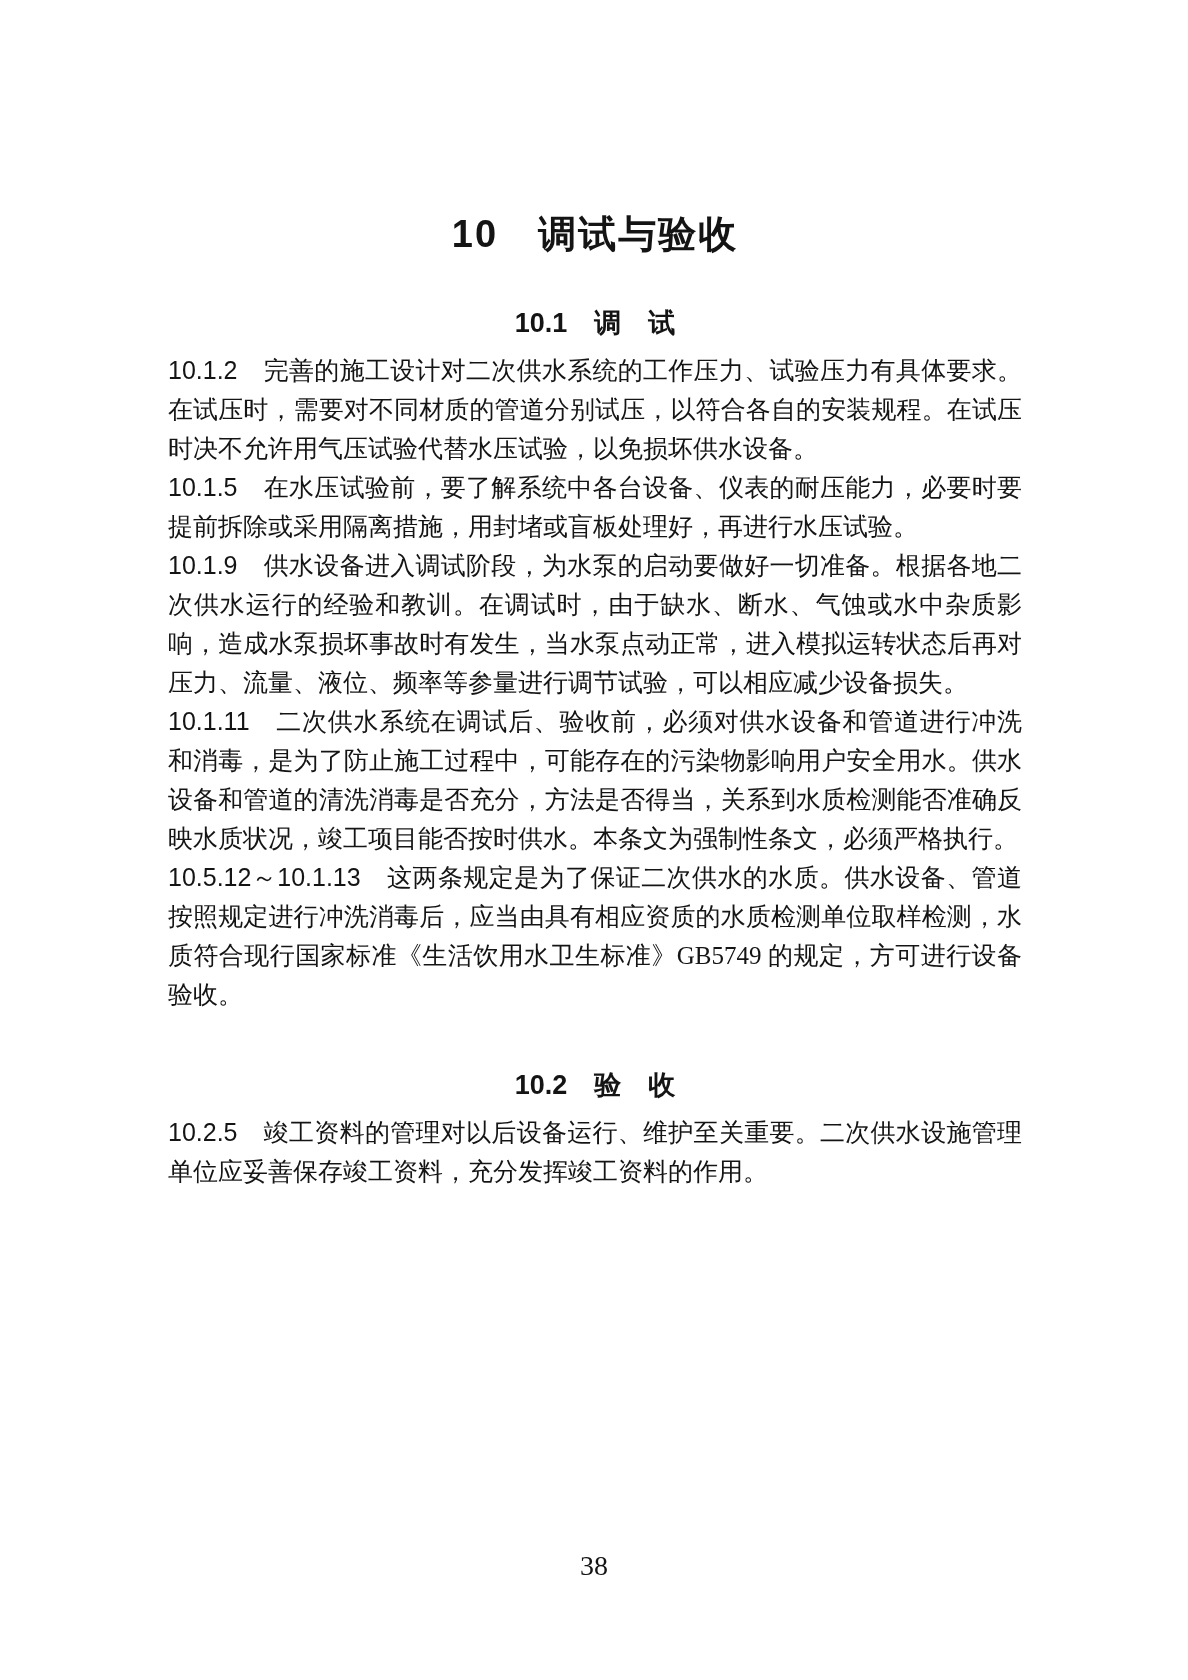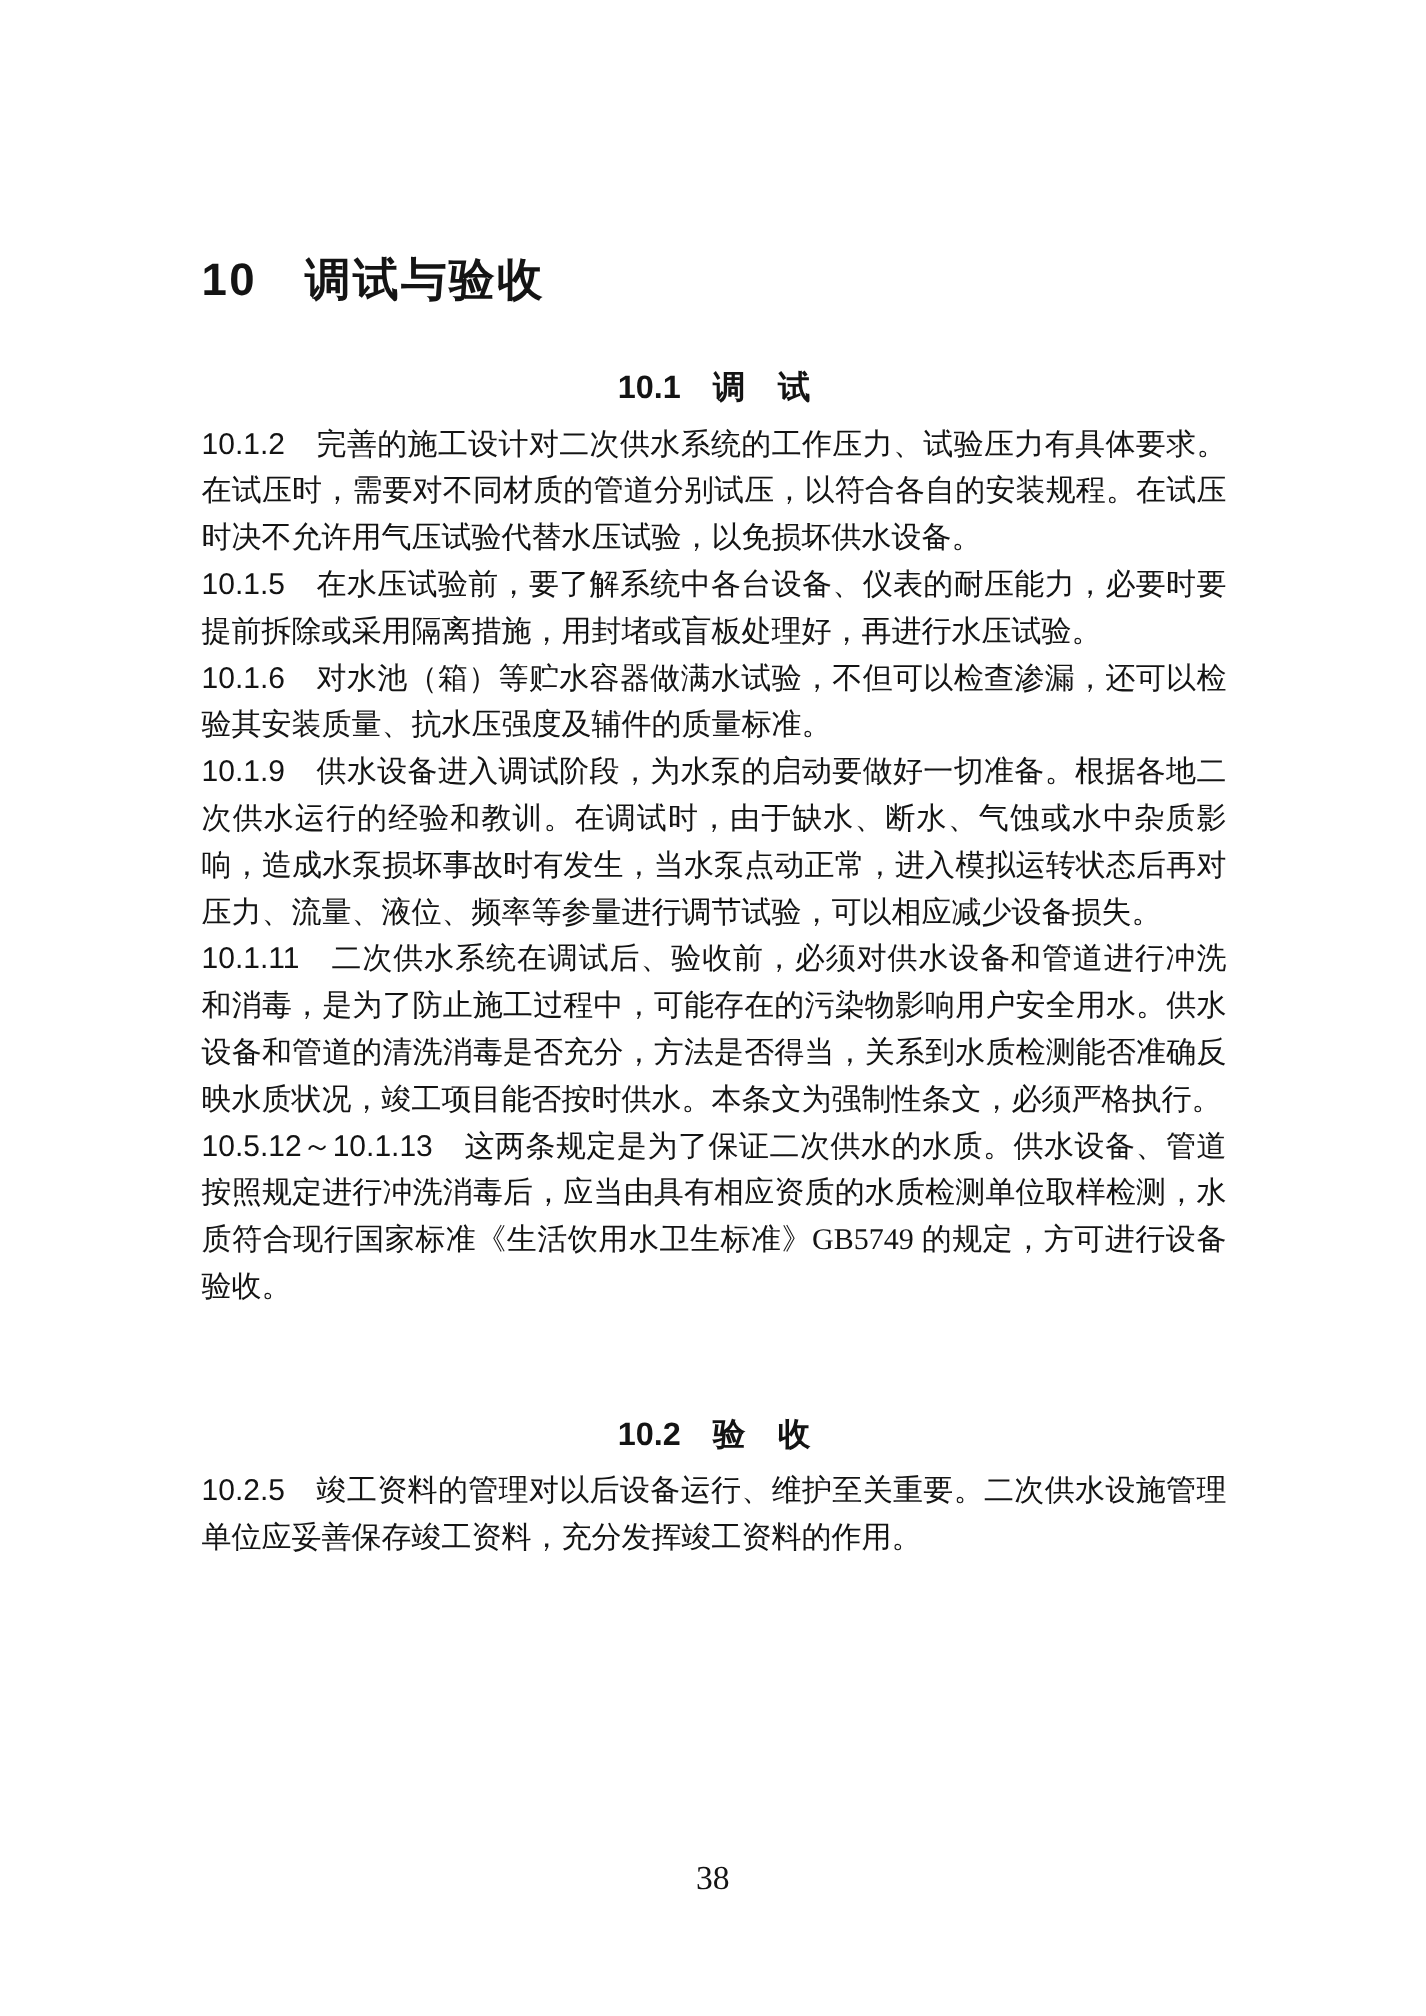--- a/index.html
+++ b/index.html
@@ -16,37 +16,37 @@
     overflow: hidden;
   }
   .content {
     position: absolute;
     left: 168px;
     top: 0;
     width: 854px;
   }
   .chapter-title {
     margin: 212px 0 0 0;
-    text-align: left;
+    text-align: center;
     font-family: "Liberation Sans", sans-serif;
     font-weight: bold;
     font-size: 38px;
     line-height: 44px;
     letter-spacing: 2px;
   }
   .section-heading {
     margin: 52px 0 0 0;
     text-align: center;
     font-family: "Liberation Sans", sans-serif;
     font-weight: bold;
     font-size: 27px;
     line-height: 30px;
   }
   .section-heading.second {
-    margin-top: 88px;
+    margin-top: 56px;
   }
   .clauses {
     margin-top: 13px;
   }
   p.clause {
     margin: 0;
     font-family: "Liberation Serif", serif;
     font-size: 25px;
     line-height: 39px;
     text-align: justify;
@@ -75,21 +75,20 @@
 <div class="page">
   <div class="content">
 
     <h1 class="chapter-title">10　调试与验收</h1>
 
     <h2 class="section-heading">10.1　调　试</h2>
 
     <div class="clauses">
       <p class="clause"><span class="pnum">10.1.2</span><span>完善的施工设计对二次供水系统的工作压力、试验压力有具体要求。在试压时，需要对不同材质的管道分别试压，以符合各自的安装规程。在试压时决不允许用气压试验代替水压试验，以免损坏供水设备。</span></p>
       <p class="clause"><span class="pnum">10.1.5</span><span>在水压试验前，要了解系统中各台设备、仪表的耐压能力，必要时要提前拆除或采用隔离措施，用封堵或盲板处理好，再进行水压试验。</span></p>
-      <p class="clause"><span class="pnum">10.1.6</span><span>对水池（箱）等贮水容器做满水试验，不但可以检查渗漏，还可以检验其安装质量、抗水压强度及辅件的质量标准。</span></p>
       <p class="clause"><span class="pnum">10.1.9</span><span>供水设备进入调试阶段，为水泵的启动要做好一切准备。根据各地二次供水运行的经验和教训。在调试时，由于缺水、断水、气蚀或水中杂质影响，造成水泵损坏事故时有发生，当水泵点动正常，进入模拟运转状态后再对压力、流量、液位、频率等参量进行调节试验，可以相应减少设备损失。</span></p>
       <p class="clause"><span class="pnum">10.1.11</span><span>二次供水系统在调试后、验收前，必须对供水设备和管道进行冲洗和消毒，是为了防止施工过程中，可能存在的污染物影响用户安全用水。供水设备和管道的清洗消毒是否充分，方法是否得当，关系到水质检测能否准确反映水质状况，竣工项目能否按时供水。本条文为强制性条文，必须严格执行。</span></p>
       <p class="clause"><span class="pnum">10.5.12～10.1.13</span><span>这两条规定是为了保证二次供水的水质。供水设备、管道按照规定进行冲洗消毒后，应当由具有相应资质的水质检测单位取样检测，水质符合现行国家标准《生活饮用水卫生标准》GB5749 的规定，方可进行设备验收。</span></p>
     </div>
 
     <h2 class="section-heading second">10.2　验　收</h2>
 
     <div class="clauses">
       <p class="clause"><span class="pnum">10.2.5</span><span>竣工资料的管理对以后设备运行、维护至关重要。二次供水设施管理单位应妥善保存竣工资料，充分发挥竣工资料的作用。</span></p>
     </div>

